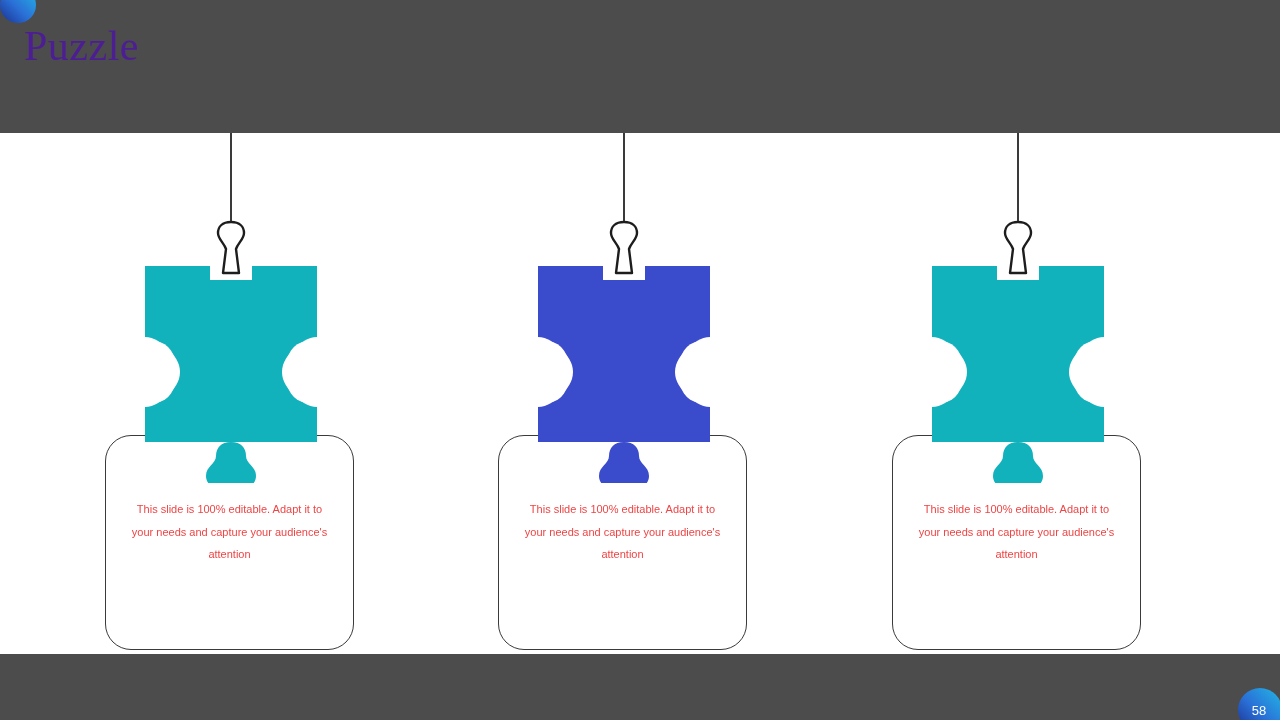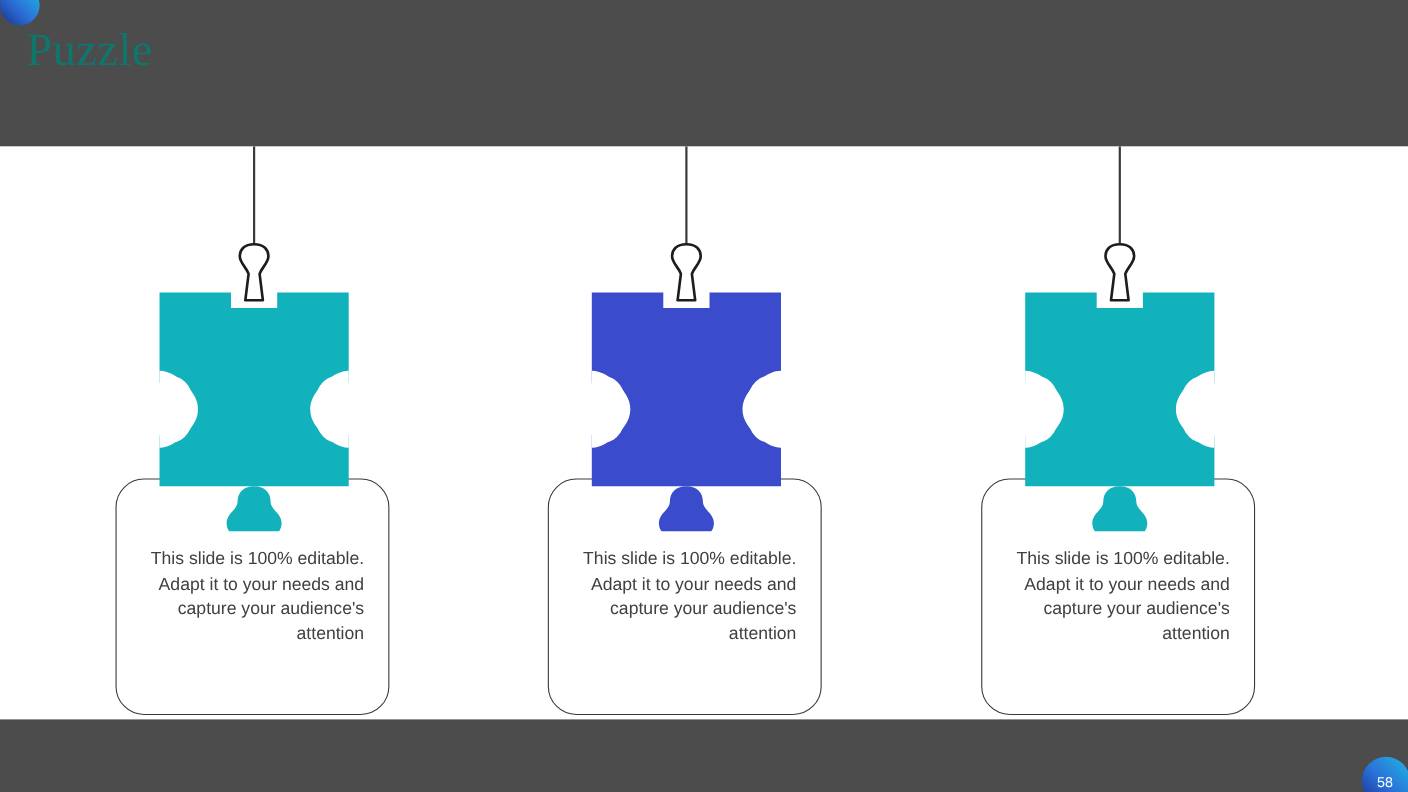--- a/index.html
+++ b/index.html
@@ -40,21 +40,21 @@
     border-radius: 50%;
     background: linear-gradient(45deg, #1b2f8e 0%, #2a6fd6 45%, #22b8e6 100%);
   }
   .slide-title {
     position: absolute;
     left: 24px;
     top: 20px;
     font-family: "Liberation Serif", serif;
     font-size: 42px;
     line-height: 52px;
-    color: #0f766e;
+    color: #4c1d95;
     letter-spacing: 0.5px;
     white-space: nowrap;
   }
 
   
   .footer-bar {
     position: absolute;
     left: 0;
     top: 654px;
     width: 1280px;
@@ -139,24 +139,24 @@
     box-sizing: border-box;
     background: #ffffff;
     border: 1.6px solid #3a3a3a;
     border-radius: 26px;
   }
   .card-text {
     position: absolute;
     left: 22px;
     right: 22px;
     top: 62px;
-    text-align: right;
-    font-size: 16px;
+    text-align: center;
+    font-size: 11px;
     line-height: 22.5px;
-    color: #404040;
+    color: #ef4444;
   }
 </style>
 </head>
 <body>
 
 <div class="slide">
 
   <div class="header-bar"></div>
   <div class="brand-dot"></div>
   <div class="slide-title">Puzzle</div>

